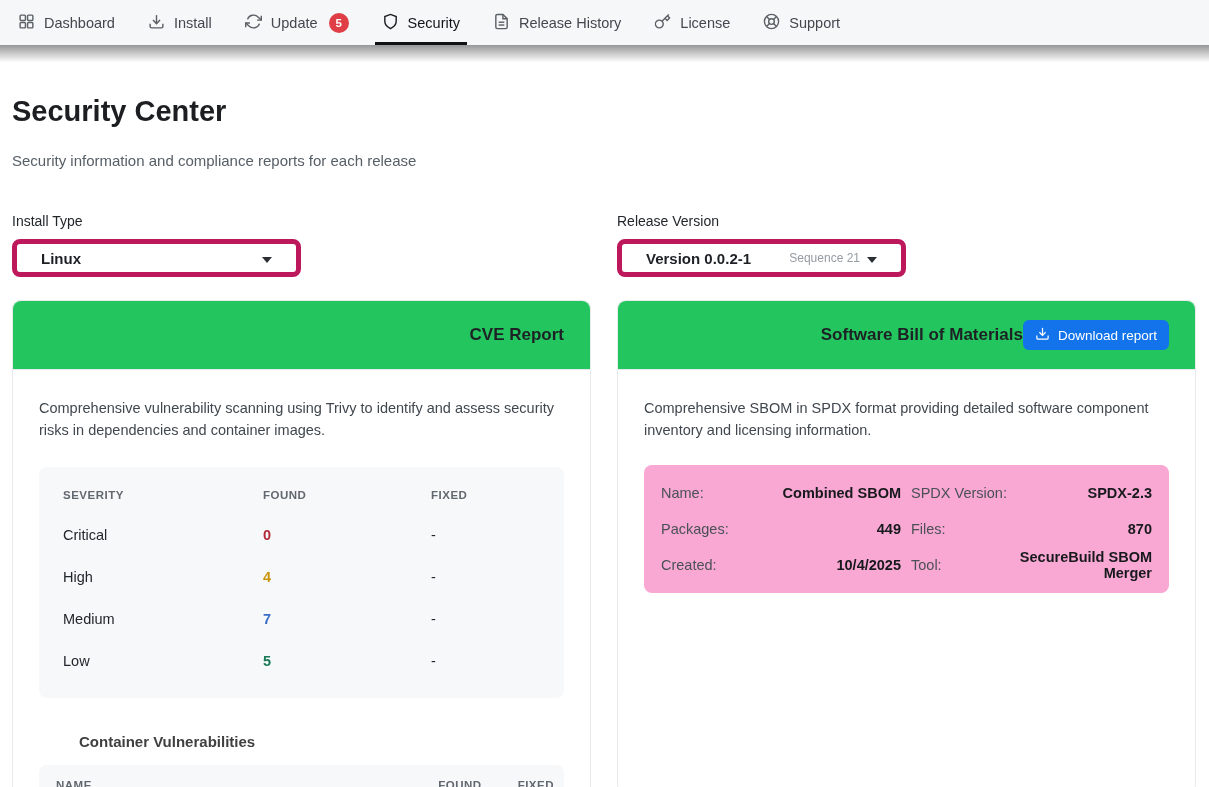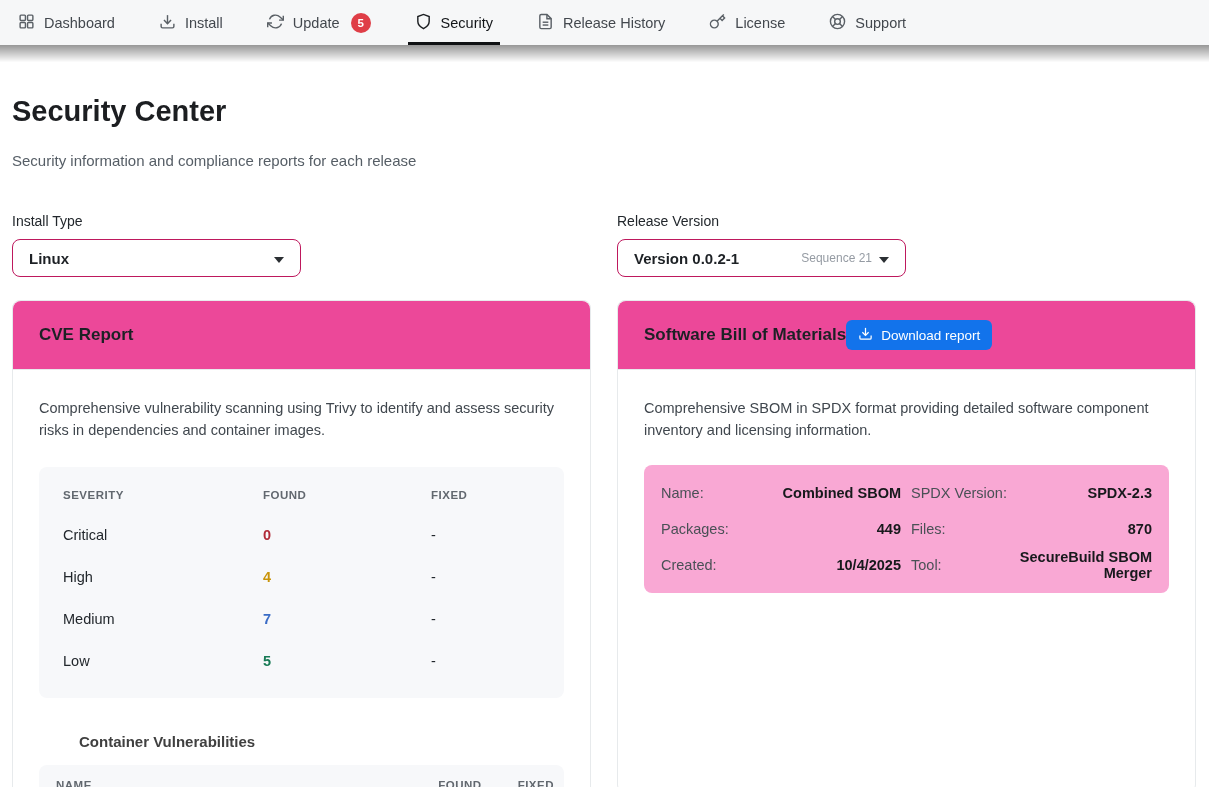--- a/index.html
+++ b/index.html
@@ -7,21 +7,21 @@
     width: 1209px; height: 787px; overflow: hidden;
     background: #ffffff;
     font-family: "Liberation Sans", sans-serif;
     color: #1d2125;
   }
 
   
   .topnav {
     height: 45px; background: #f6f7f8;
     display: flex; align-items: stretch;
-    padding: 0 18px; gap: 44px;
+    padding: 0 18px; gap: 33px;
   }
   .nav-item {
     display: flex; align-items: center; gap: 9px;
     font-size: 14.5px; color: #43484e; cursor: pointer;
     position: relative; white-space: nowrap;
   }
   .nav-item svg { stroke: #5a6066; }
   .nav-item.active { color: #121518; font-weight: 500; }
   .nav-item.active svg { stroke: #1a1d20; }
   .nav-item.active::after {
@@ -46,39 +46,39 @@
   .page-title { font-size: 29px; font-weight: 700; color: #1c1e21; line-height: 1.15; }
   .page-subtitle { margin-top: 24px; font-size: 15px; color: #565e66; }
 
   
   .filters { display: flex; margin-top: 44px; }
   .filter { width: 289px; }
   .filter + .filter { margin-left: 316px; }
   .filter-label { font-size: 14px; color: #22272c; margin-bottom: 10px; }
   .select {
     height: 38px; background: #fff;
-    border: 1px solid #be185d; border-radius: 8px;
+    border: 5px solid #be185d; border-radius: 8px;
     display: flex; align-items: center; justify-content: space-between;
-    padding: 0 16px; cursor: pointer;
+    padding: 0 24px; cursor: pointer;
   }
   .select-value { font-size: 15px; font-weight: 700; color: #1d2125; }
   .select-right { display: flex; align-items: center; gap: 7px; }
   .select-hint { font-size: 12px; color: #959ba3; }
 
   
   .cards { display: flex; gap: 26px; margin-top: 23px; align-items: flex-start; }
   .card {
     width: 579px; background: #fff;
     border: 1px solid #e7eaec; border-radius: 8px;
   }
   .card-header {
-    background: #ec4899; border-bottom: 1px solid #e7eaec;
+    background: #22c55e; border-bottom: 1px solid #e7eaec;
     border-radius: 8px 8px 0 0;
     padding: 0 26px; height: 69px;
-    display: flex; align-items: center; justify-content: flex-start;
+    display: flex; align-items: center; justify-content: flex-end;
   }
   .card-title { font-size: 17px; font-weight: 600; color: #1d2125; }
   .card-body { padding: 28px 26px 26px 26px; }
   .card-desc { font-size: 14.5px; line-height: 1.48; color: #40474e; max-width: 525px; }
   .sbom-card { height: 493px; }
 
   
   .sev-table {
     margin-top: 26px; background: #f7f8fa; border-radius: 8px;
     padding: 22px 24px 29px 24px;

